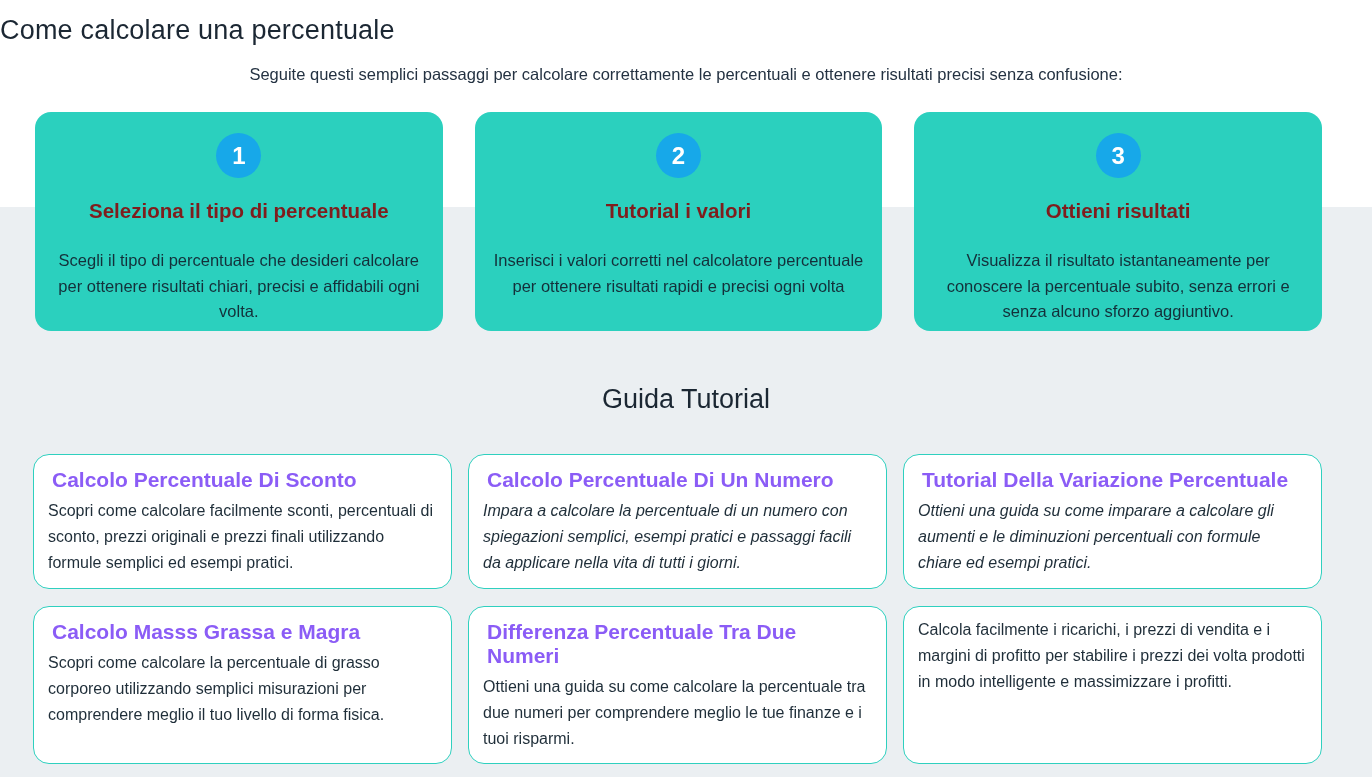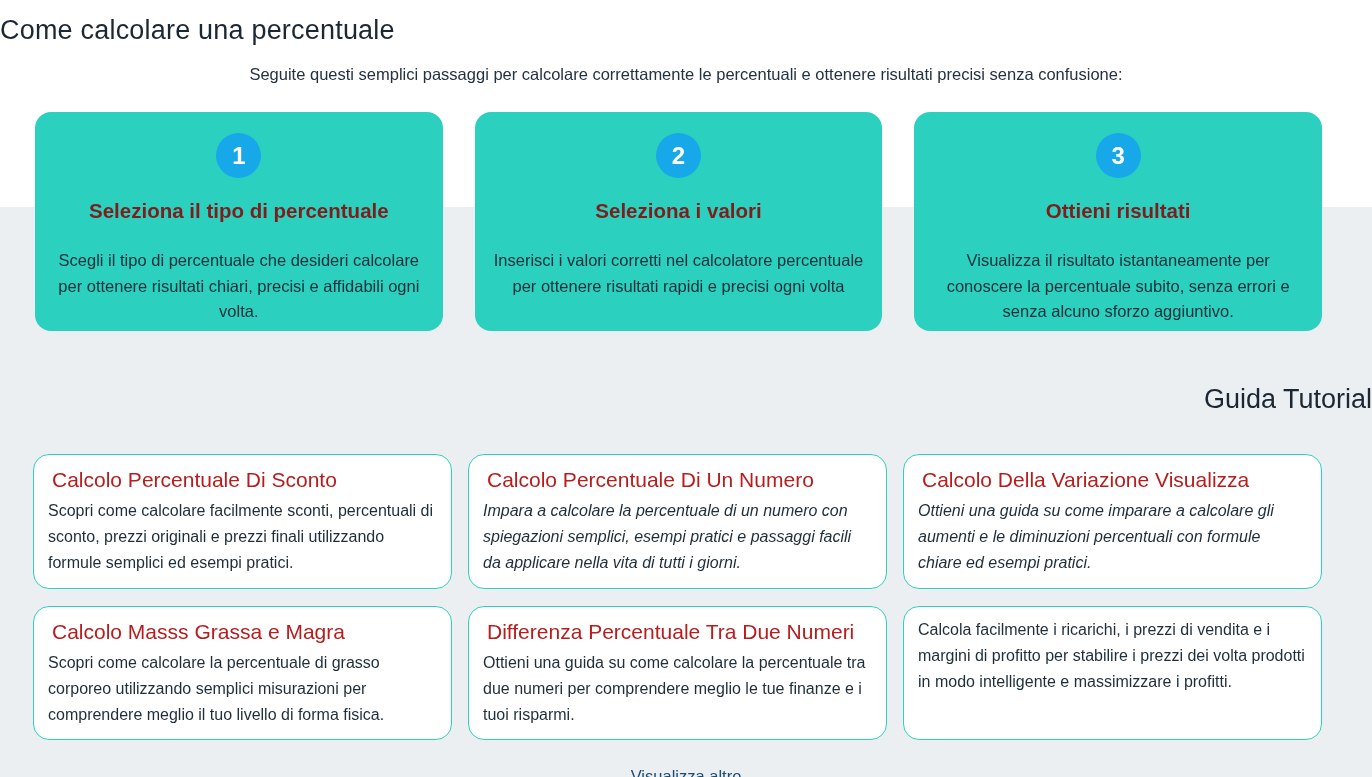--- a/index.html
+++ b/index.html
@@ -66,21 +66,21 @@
     margin: 25px auto 0;
     max-width: 378px;
     font-size: 16.5px;
     line-height: 1.55;
     color: #14303a;
   }
 
   
   .tutorials-title {
     margin: 53px 0 0;
-    text-align: right;
+    text-align: center;
     font-size: 27px;
     font-weight: 500;
     color: #1b2733;
   }
   .tutorial-grid {
     display: grid;
     grid-template-columns: repeat(3, 1fr);
     gap: 17px 16px;
     margin-top: 39px;
     padding: 0 50px 0 33px;
@@ -89,22 +89,22 @@
     background: #ffffff;
     border: 1px solid #2fd0bf;
     border-radius: 16px;
     min-height: 124px;
     padding: 10px 14px 12px;
     cursor: pointer;
   }
   .tutorial-card-title {
     margin: 3px 0 6px 4px;
     font-size: 21px;
-    font-weight: 400;
-    color: #b91c1c;
+    font-weight: 700;
+    color: #8b5cf6;
   }
   .tutorial-card-desc {
     margin: 0;
     font-size: 16px;
     line-height: 1.62;
     color: #1f2e39;
   }
   .tutorial-card.italic .tutorial-card-desc { font-style: italic; }
 
   .more-link-wrap { text-align: center; margin-top: 27px; }
@@ -122,21 +122,21 @@
   <p class="page-subtitle">Seguite questi semplici passaggi per calcolare correttamente le percentuali e ottenere risultati precisi senza confusione:</p>
 
   <div class="steps">
     <div class="step-card">
       <div class="step-badge">1</div>
       <h3 class="step-title">Seleziona il tipo di percentuale</h3>
       <p class="step-desc">Scegli il tipo di percentuale che desideri calcolare per ottenere risultati chiari, precisi e affidabili ogni volta.</p>
     </div>
     <div class="step-card">
       <div class="step-badge">2</div>
-      <h3 class="step-title">Seleziona i valori</h3>
+      <h3 class="step-title">Tutorial i valori</h3>
       <p class="step-desc">Inserisci i valori corretti nel calcolatore percentuale per ottenere risultati rapidi e precisi ogni volta</p>
     </div>
     <div class="step-card">
       <div class="step-badge">3</div>
       <h3 class="step-title">Ottieni risultati</h3>
       <p class="step-desc">Visualizza il risultato istantaneamente per conoscere la percentuale subito, senza errori e senza alcuno sforzo aggiuntivo.</p>
     </div>
   </div>
 
   <h2 class="tutorials-title">Guida Tutorial</h2>
@@ -144,21 +144,21 @@
   <div class="tutorial-grid">
     <div class="tutorial-card">
       <h4 class="tutorial-card-title">Calcolo Percentuale Di Sconto</h4>
       <p class="tutorial-card-desc">Scopri come calcolare facilmente sconti, percentuali di sconto, prezzi originali e prezzi finali utilizzando formule semplici ed esempi pratici.</p>
     </div>
     <div class="tutorial-card italic">
       <h4 class="tutorial-card-title">Calcolo Percentuale Di Un Numero</h4>
       <p class="tutorial-card-desc">Impara a calcolare la percentuale di un numero con spiegazioni semplici, esempi pratici e passaggi facili da applicare nella vita di tutti i giorni.</p>
     </div>
     <div class="tutorial-card italic">
-      <h4 class="tutorial-card-title">Calcolo Della Variazione Visualizza</h4>
+      <h4 class="tutorial-card-title">Tutorial Della Variazione Percentuale</h4>
       <p class="tutorial-card-desc">Ottieni una guida su come imparare a calcolare gli aumenti e le diminuzioni percentuali con formule chiare ed esempi pratici.</p>
     </div>
     <div class="tutorial-card">
       <h4 class="tutorial-card-title">Calcolo Masss Grassa e Magra</h4>
       <p class="tutorial-card-desc">Scopri come calcolare la percentuale di grasso corporeo utilizzando semplici misurazioni per comprendere meglio il tuo livello di forma fisica.</p>
     </div>
     <div class="tutorial-card">
       <h4 class="tutorial-card-title">Differenza Percentuale Tra Due Numeri</h4>
       <p class="tutorial-card-desc">Ottieni una guida su come calcolare la percentuale tra due numeri per comprendere meglio le tue finanze e i tuoi risparmi.</p>
     </div>

